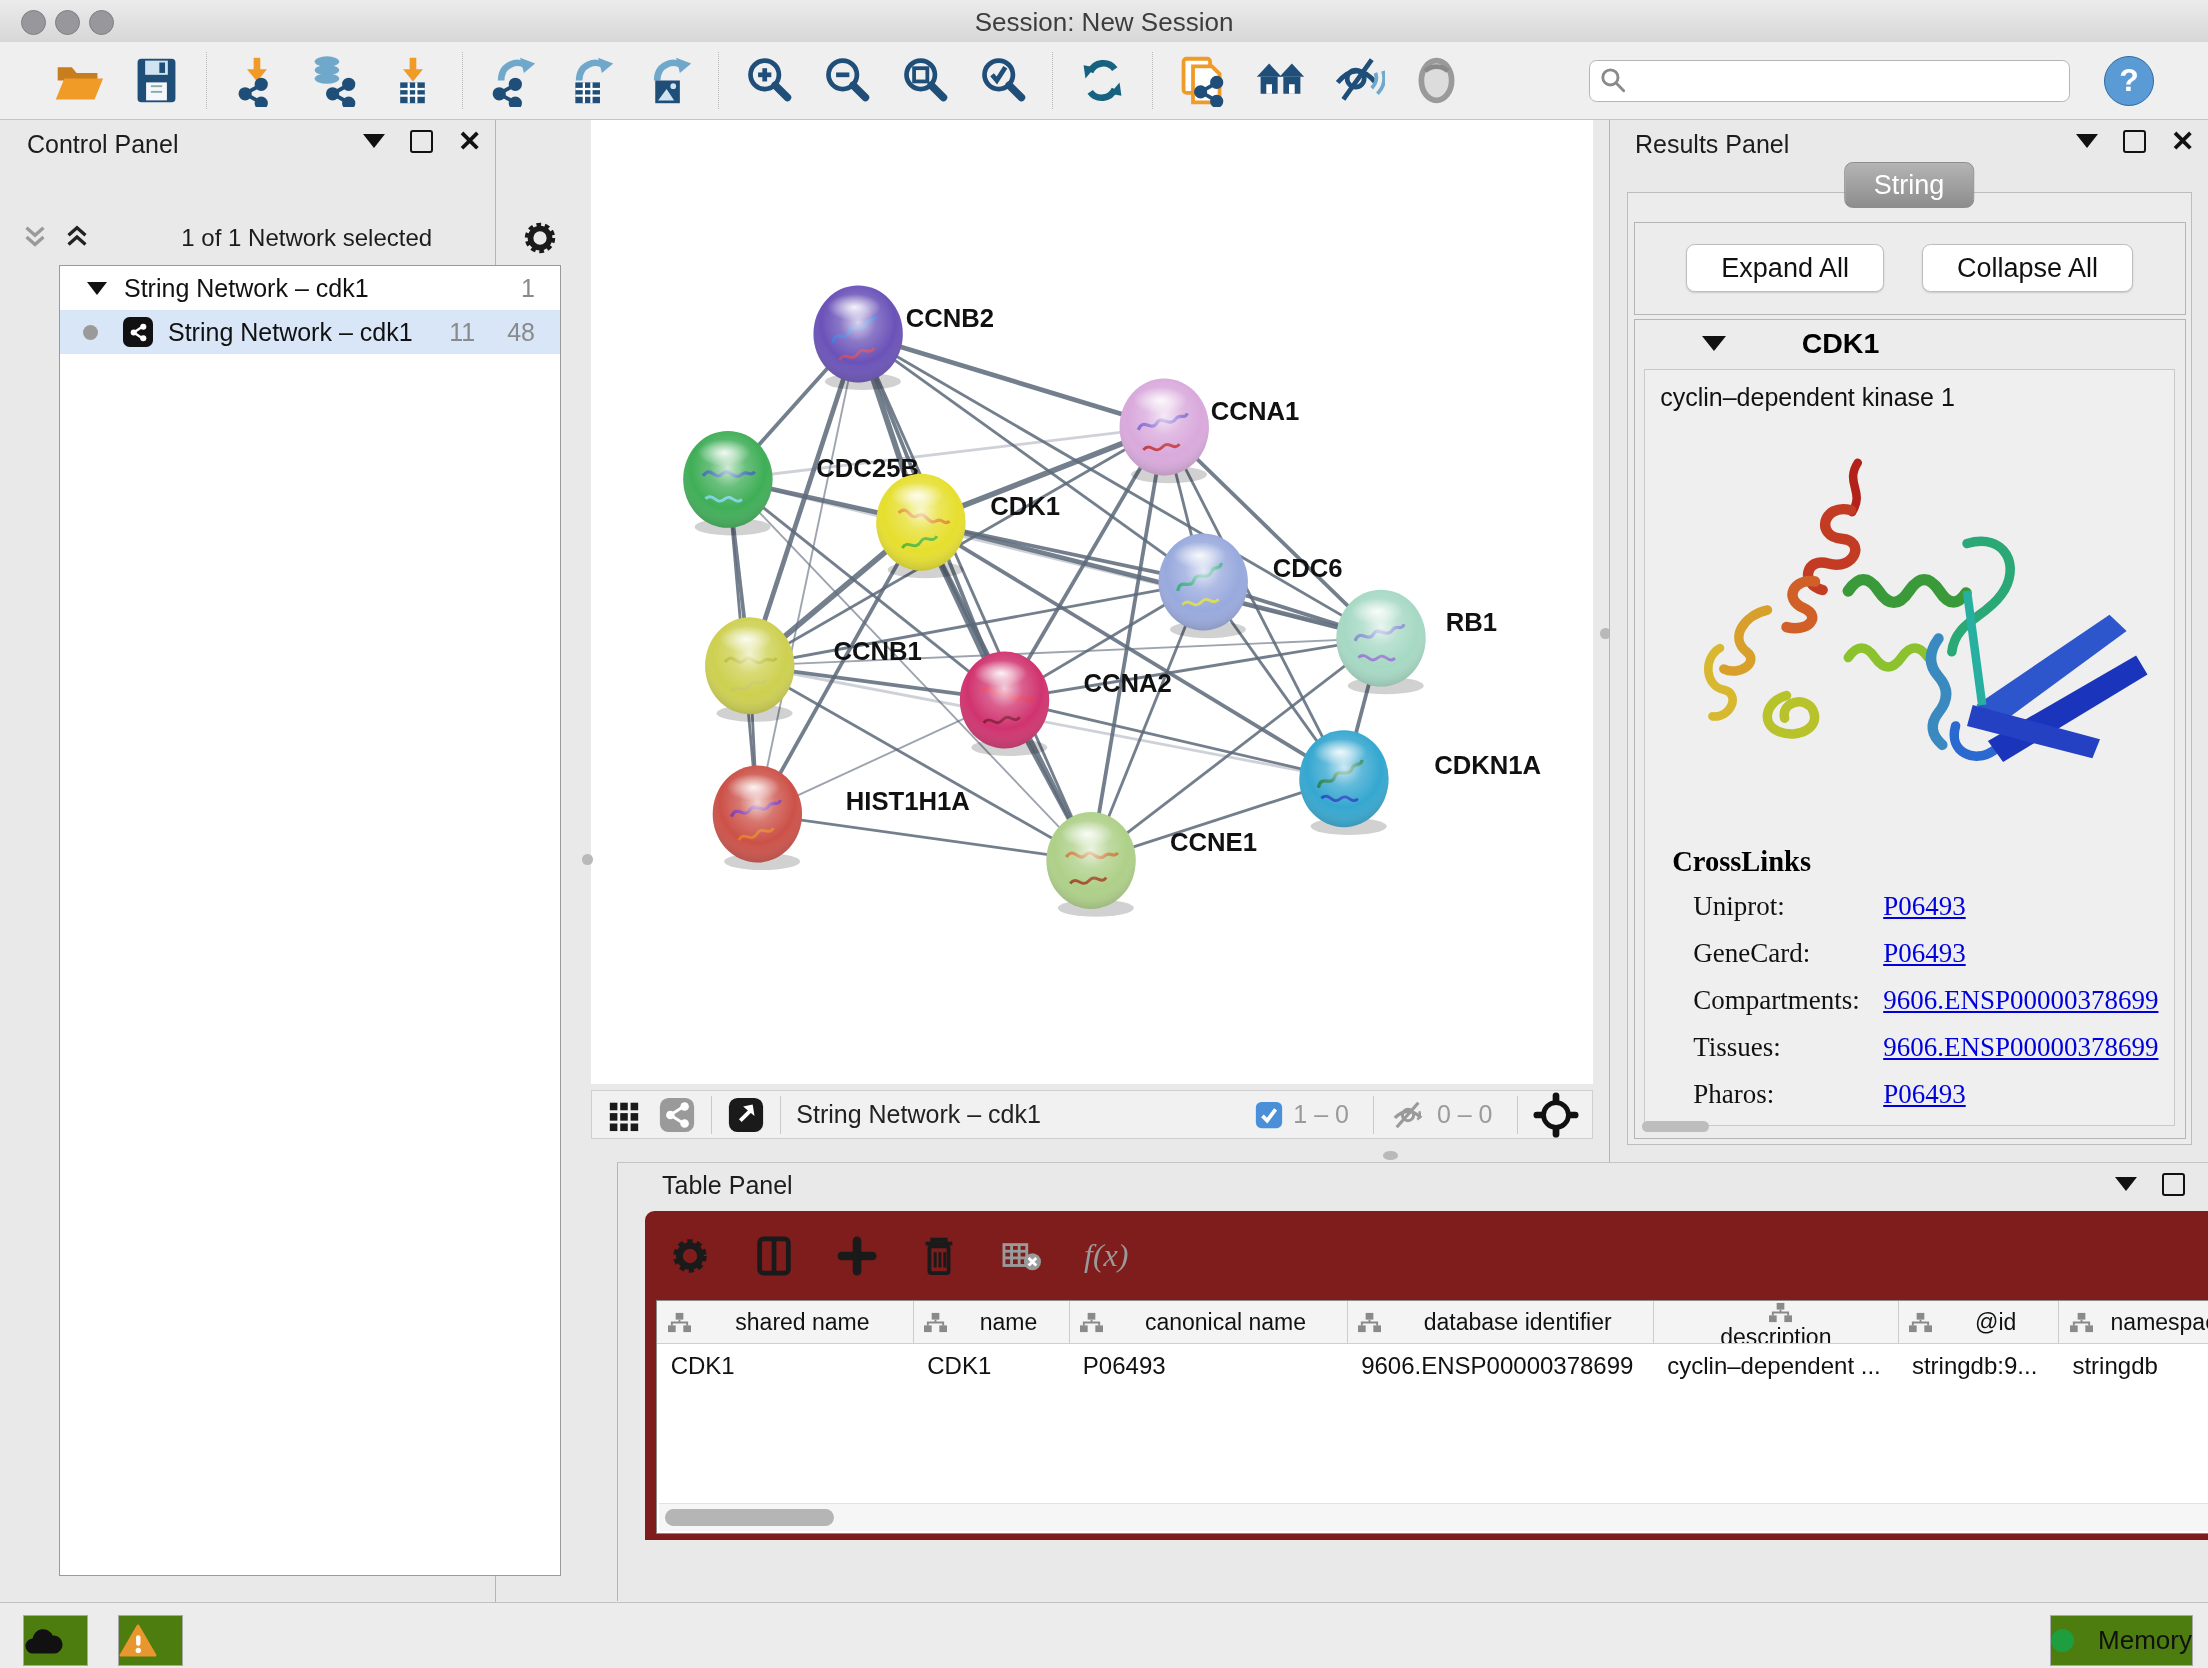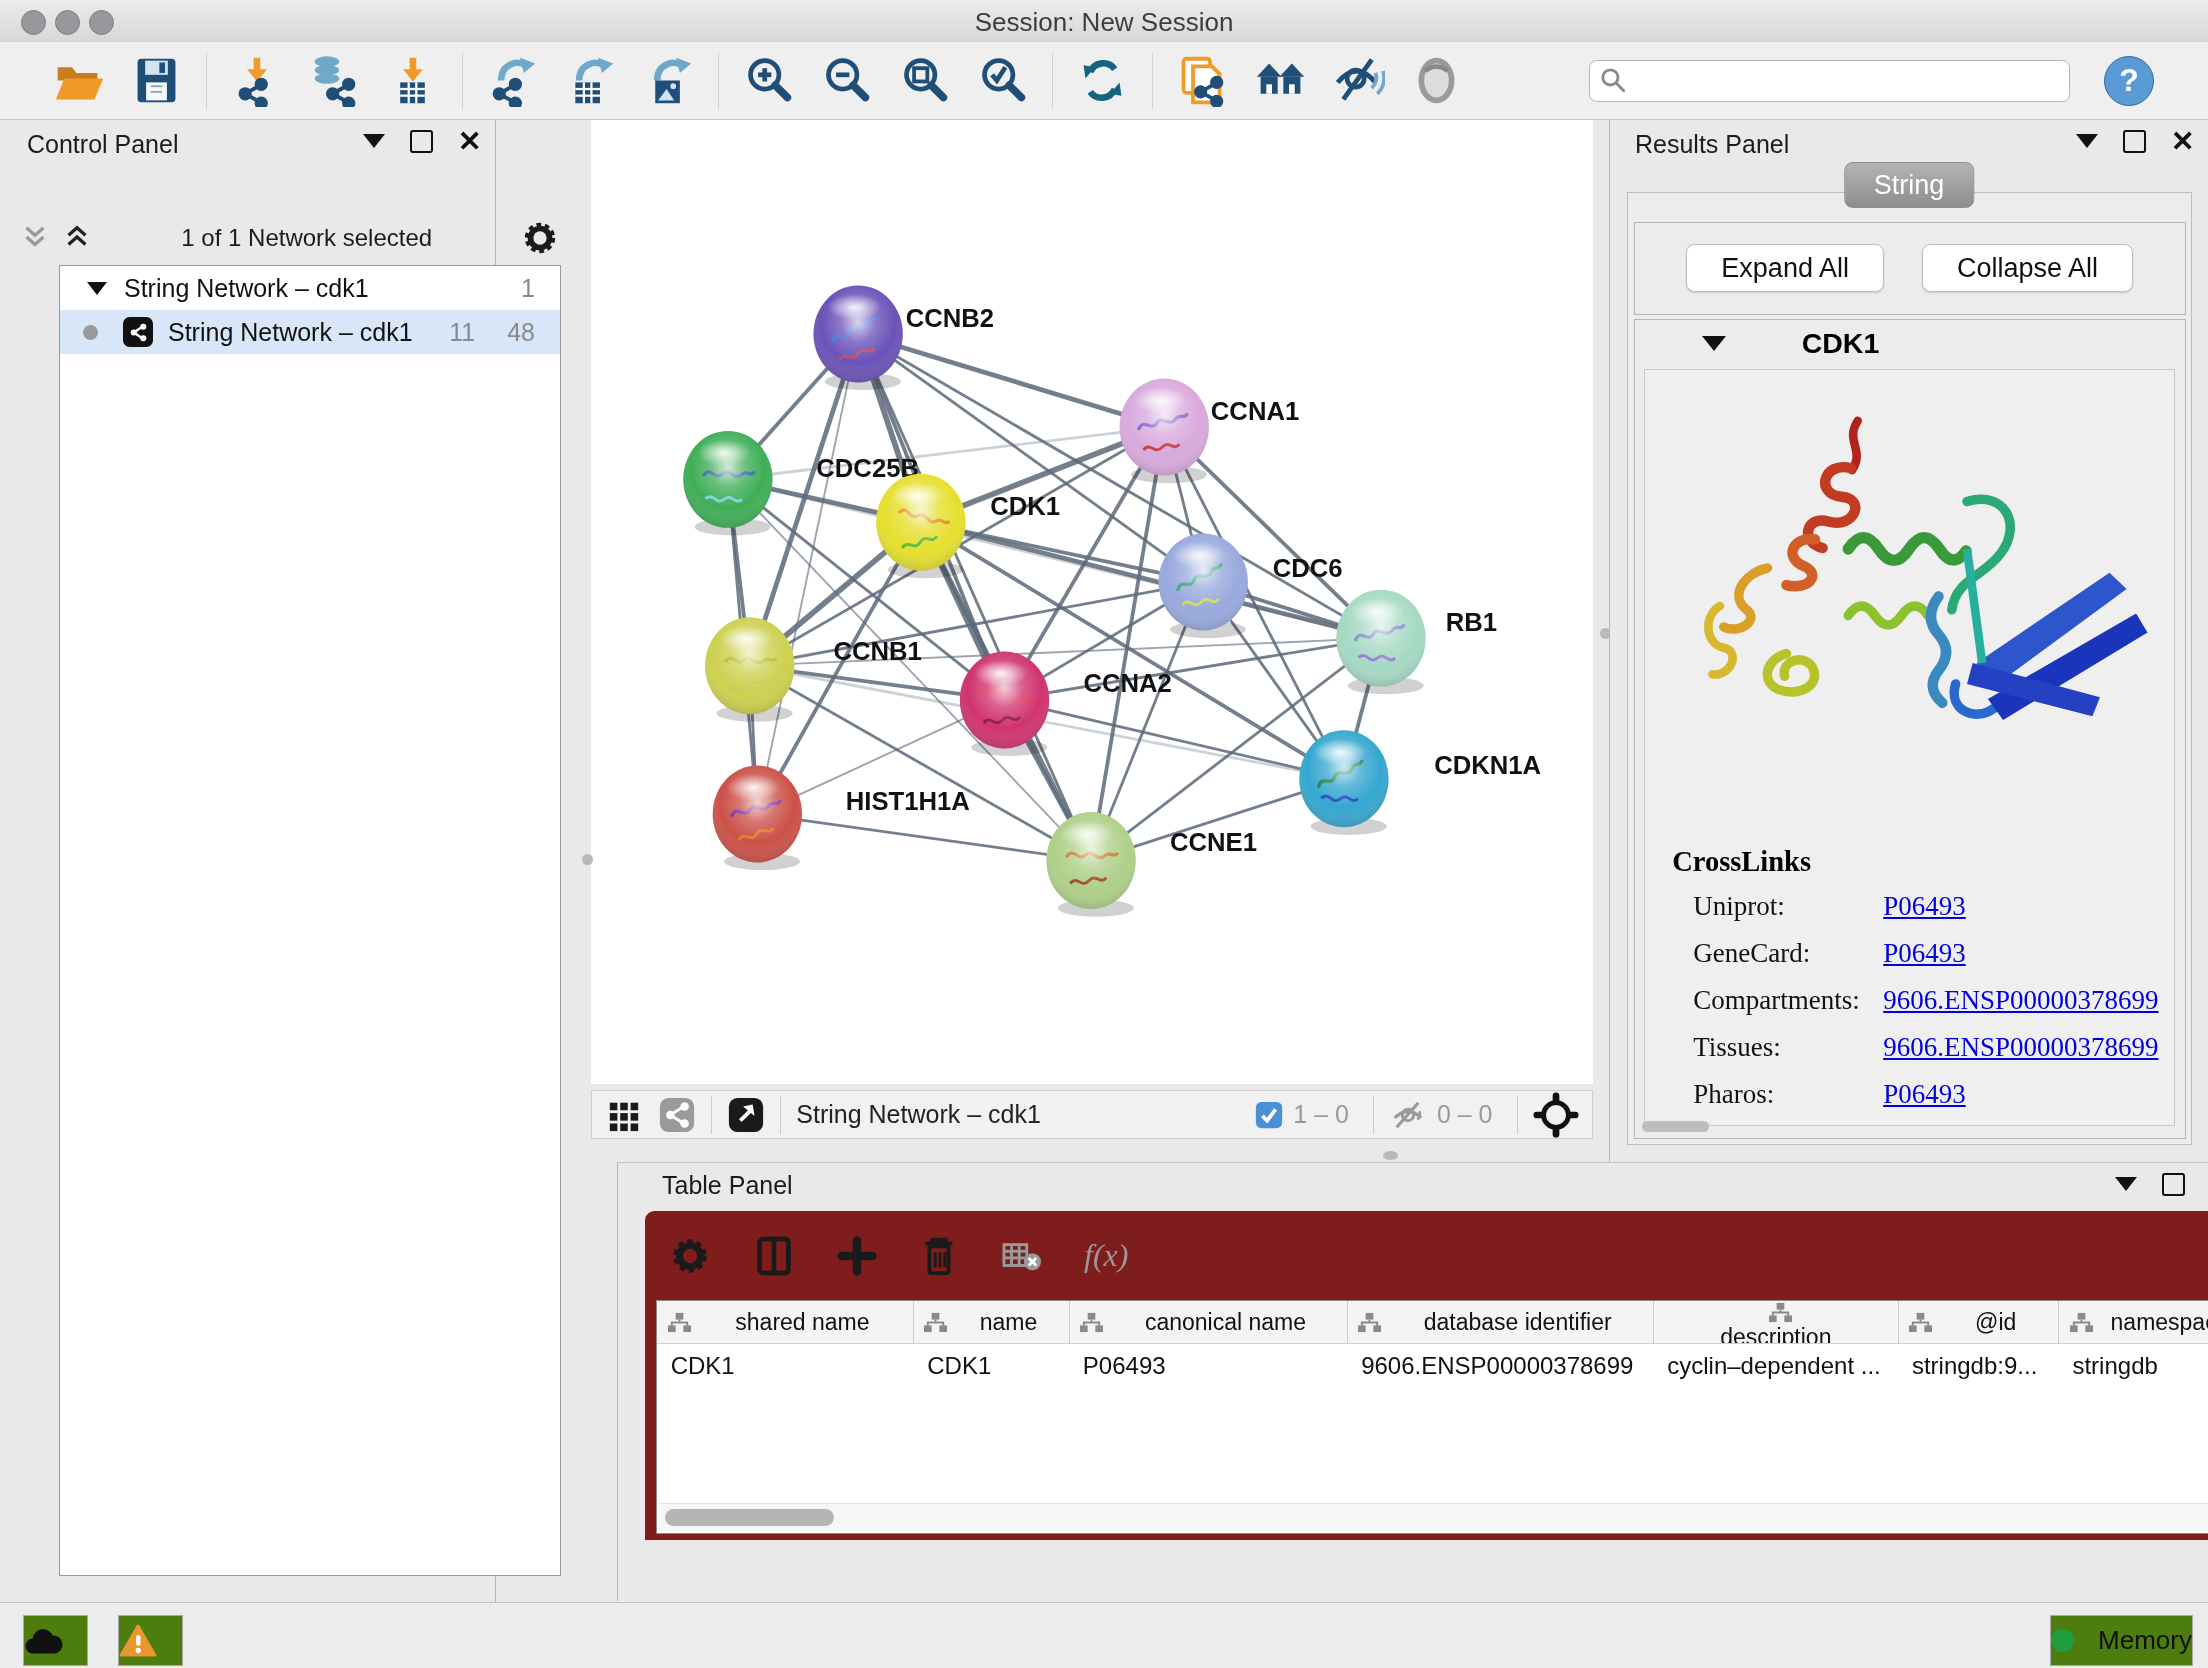--- a/index.html
+++ b/index.html
@@ -610,20 +610,21 @@
     <div id="rp-btnrow">
       <div class="rp-btn">Expand All</div>
       <div class="rp-btn">Collapse All</div>
     </div>
     <div id="rp-gene-box">
       <div id="rp-gene-head">
         <div class="caret"></div>
         <div class="g">CDK1</div>
       </div>
       <div id="rp-gene-content">
+        <div id="rp-desc">cyclin–dependent kinase 1</div>
         <svg width="514" height="399" viewBox="0 0 540 420" style="display:block;margin:7.6px auto 0">
           <g fill="none" stroke-linecap="round">
             <path d="M215,45 c-14,22 8,30 -6,52" stroke="#b2221a" stroke-width="9"></path>
             <path d="M208,95 c-30,-8 -38,28 -10,30 c26,2 14,34 -14,26 c-24,-7 -30,22 -6,28" stroke="#c23b22" stroke-width="11"></path>
             <path d="M170,170 c-22,-4 -34,18 -12,28 c20,9 4,26 -18,20" stroke="#d06028" stroke-width="11"></path>
             <path d="M120,200 c-26,6 -40,30 -22,44 c14,11 -8,26 -24,18" stroke="#d8a02a" stroke-width="10"></path>
             <path d="M70,240 c-18,10 -16,40 4,44 c18,4 8,30 -12,28" stroke="#d8b82e" stroke-width="9"></path>
             <path d="M140,290 c-22,6 -28,30 -8,38 c20,8 44,-4 36,-22 c-7,-16 -34,-10 -30,8" stroke="#b8c22a" stroke-width="10"></path>
             <path d="M205,250 q14,-20 28,0 q14,20 28,0 q14,-20 28,0" stroke="#8cc22e" stroke-width="10"></path>
             <path d="M205,180 q16,-24 32,0 q16,24 32,0 q16,-24 32,0 q14,22 28,2" stroke="#3a9a3a" stroke-width="12"></path>

